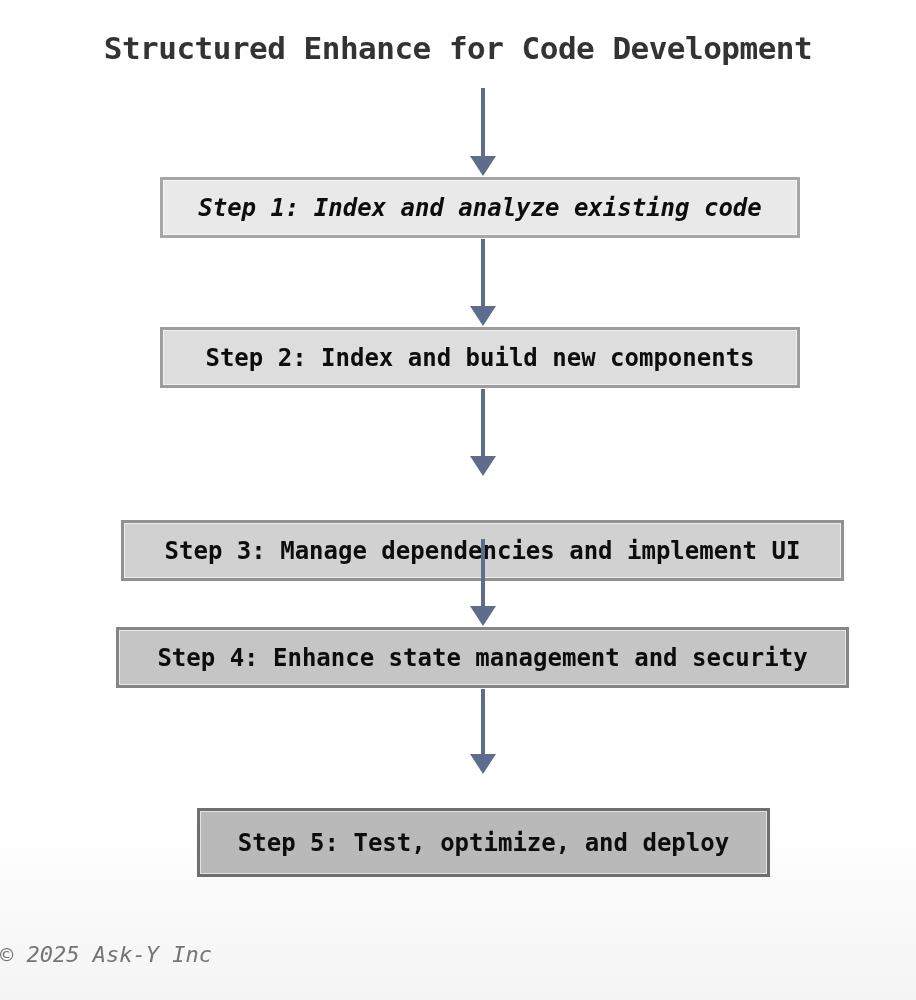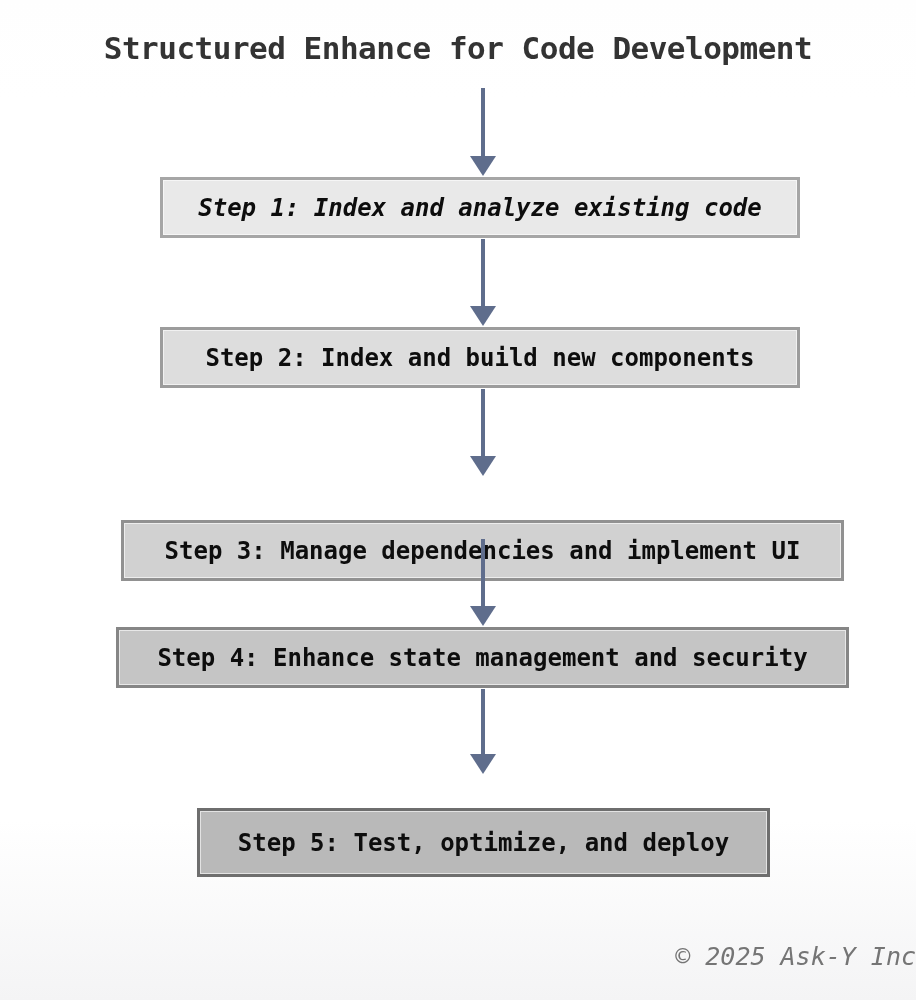--- a/index.html
+++ b/index.html
@@ -45,22 +45,22 @@
     border-right:13px solid transparent;
     border-top:20px solid #5f6d8c;
   }
   .arrow-1{top:88px;height:88px;}
   .arrow-2{top:239px;height:87px;}
   .arrow-3{top:389px;height:87px;}
   .arrow-4{top:539px;height:87px;}
   .arrow-5{top:689px;height:85px;}
   .footer{
     position:absolute;top:942px;left:0;width:100%;
-    text-align:right;
-    font-size:25px;font-style:italic;
+    text-align:left;
+    font-size:22px;font-style:italic;
     color:#757575;
     white-space:nowrap;
   }
 </style>
 </head>
 <body>
 
 <div class="canvas">
 
   <div class="title" style="color: rgb(51, 51, 51);">Structured Enhance for Code Development</div>

